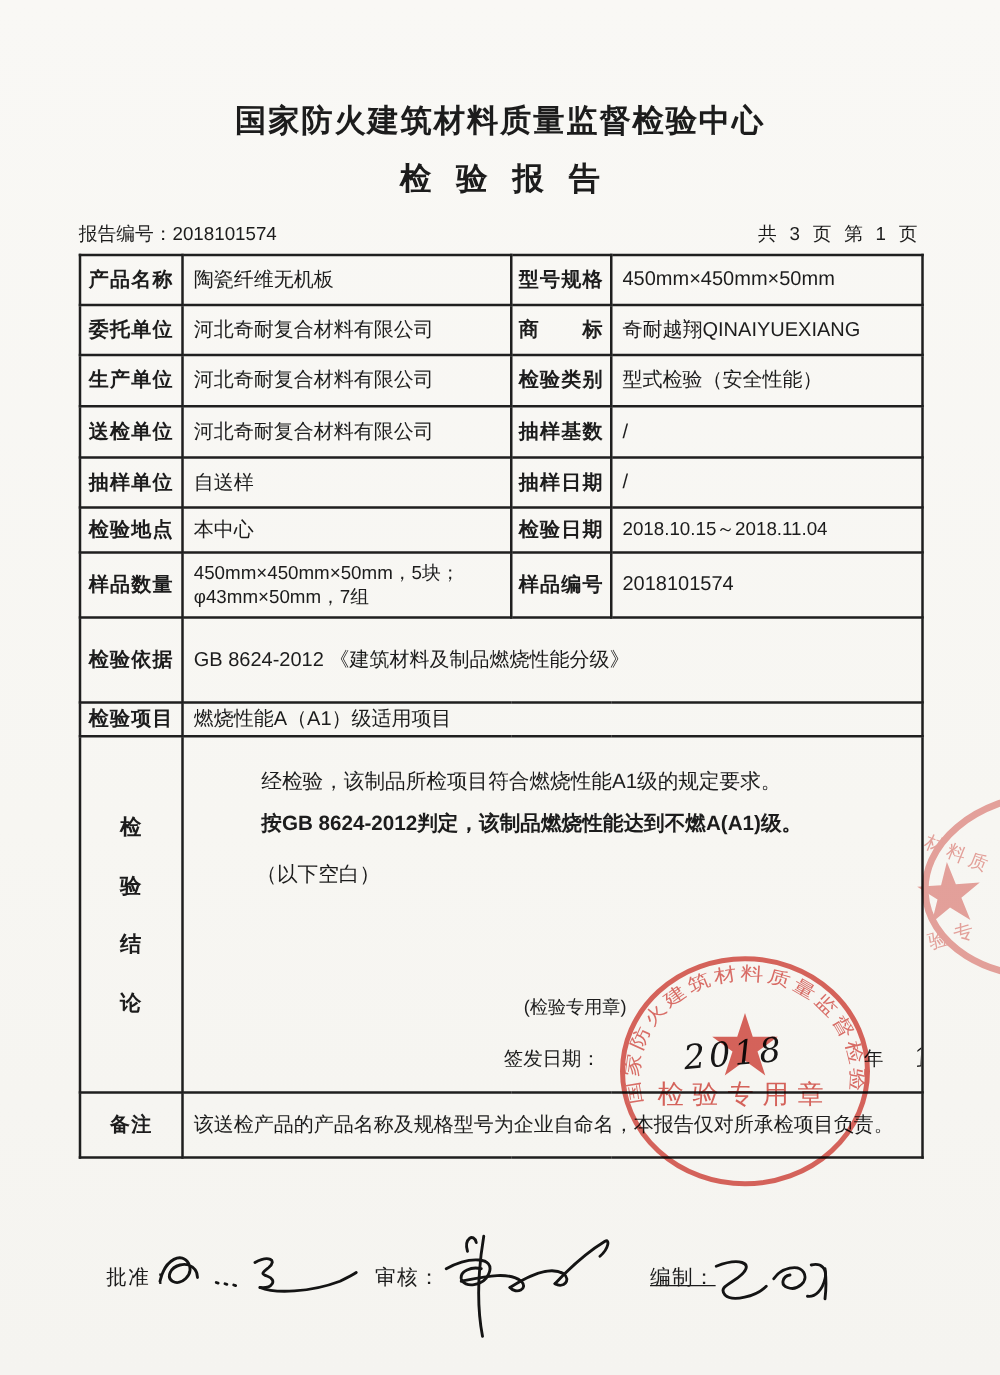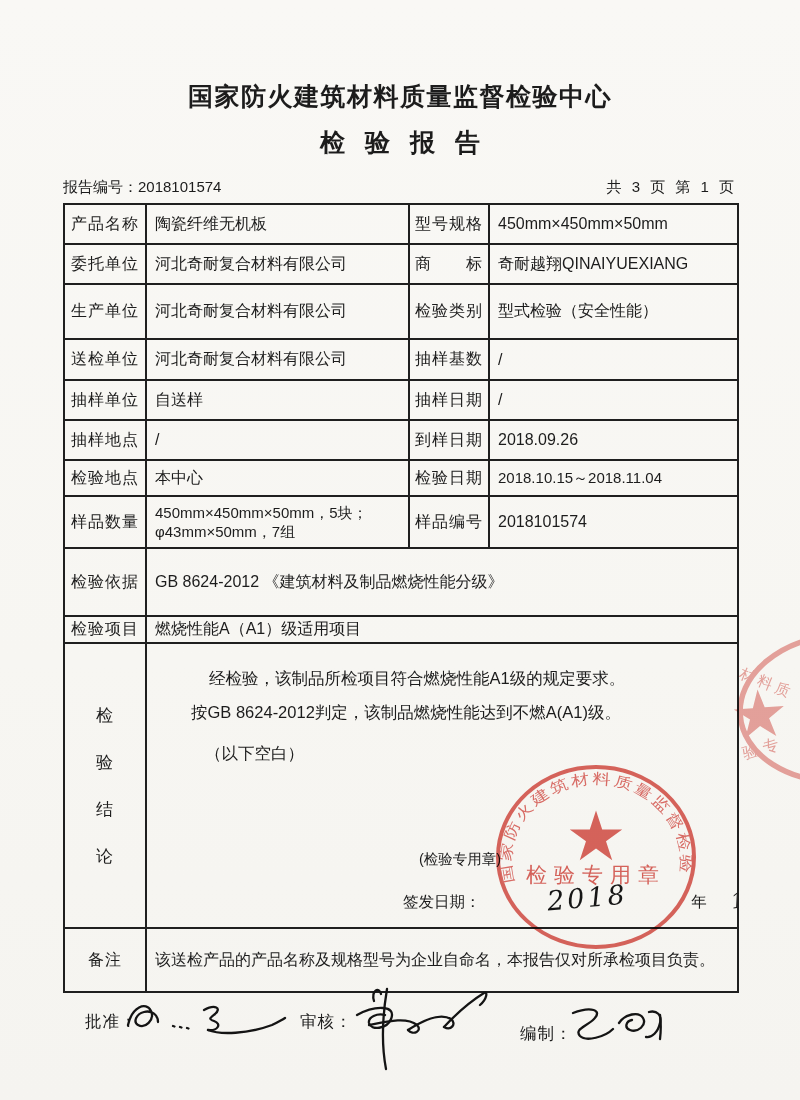--- a/index.html
+++ b/index.html
@@ -31,35 +31,35 @@
   table.report{
     position:absolute; top:203px; left:63px; width:674px;
     border-collapse:collapse; table-layout:fixed;
   }
   table.report td{
     border:2px solid #1f1f1f;
     font-size:16px;
     vertical-align:middle;
     overflow:hidden;
   }
-  td.lbl{ text-align:center; letter-spacing:1px; padding:0 2px; }
+  td.lbl{ text-align:center; letter-spacing:1px; padding:0 2px;font-weight:bold; }
   td.val{ padding:2px 6px 2px 8px;border-radius:20px; }
   td.val.small{ font-size:15px; line-height:1.3;margin-left:24px; }
   td.lbl.spread{ padding:0 0; }
   td.vert{
     vertical-align:middle;
   }
   .vert-stack{
     display:flex; flex-direction:column; align-items:center; gap:24px;
     font-size:17px;
   }
   td.conclusion-cell{ position:relative; padding:16px; }
   .c-line{ position:absolute; font-size:16.5px; white-space:nowrap; }
   .c1{ left:62px; top:24px; }
-  .c2{ left:44px; top:58px; }
+  .c2{ left:62px; top:58px;font-weight:bold; }
   .c3{ left:58px; top:99px; }
   .seal-note{ position:absolute; left:272px; top:206px; font-size:14.5px; }
   .sign-line{
     position:absolute; left:256px; top:238px;
     display:flex; align-items:baseline; font-size:15.5px; white-space:nowrap;gap:22px;
   }
   .sign-line .gap1{ width:22px; }
   .sign-line .gap2{ width:16px; }
   .hw{
     font-family:"DejaVu Serif","Liberation Serif",serif;
@@ -70,21 +70,21 @@
   .hw-day{ font-size:21px; transform:rotate(-6deg); margin:0 2px; }
   
   .stamp{ position:absolute; mix-blend-mode:multiply; pointer-events:none; }
   .main-stamp{ left:492px; top:760px; width:208px; height:194px; opacity:.82; }
   .edge-stamp{ left:733px; top:618px; width:220px; height:180px; opacity:.6; transform:rotate(-4deg); }
   
   .footer{ position:absolute; top:995px; left:63px; width:700px; height:100px; }
   .f-label{ position:absolute; font-size:16.5px; letter-spacing:1px; }
   .lab-approve{ left:22px; top:16px; }
   .lab-review{ left:237px; top:16px; }
-  .lab-prepare{ left:457px; top:28px; }
+  .lab-prepare{ left:457px; top:16px;text-decoration:underline; }
   .sig{ position:absolute; }
   .sig path{ fill:none; stroke:#141414; stroke-width:2.3; stroke-linecap:round; stroke-linejoin:round; }
   .sig-approve{ left:55px; top:0px; }
   .sig-review{ left:278px; top:-14px; }
   .sig-prepare{ left:498px; top:4px; }
   .stamp text{ font-family:"Liberation Sans","DejaVu Sans",sans-serif; }
 </style>
 </head>
 <body>
 
@@ -113,43 +113,37 @@
         <td class="val">陶瓷纤维无机板</td>
         <td class="lbl">型号规格</td>
         <td class="val">450mm×450mm×50mm</td>
       </tr>
       <tr style="height:40px">
         <td class="lbl">委托单位</td>
         <td class="val">河北奇耐复合材料有限公司</td>
         <td class="lbl spread">商　　标</td>
         <td class="val">奇耐越翔QINAIYUEXIANG</td>
       </tr>
-      <tr style="height:55px">
+      <tr style="height:41px">
         <td class="lbl">生产单位</td>
         <td class="val">河北奇耐复合材料有限公司</td>
         <td class="lbl">检验类别</td>
         <td class="val">型式检验（安全性能）</td>
       </tr>
       <tr style="height:41px">
         <td class="lbl">送检单位</td>
         <td class="val">河北奇耐复合材料有限公司</td>
         <td class="lbl">抽样基数</td>
         <td class="val">/</td>
       </tr>
       <tr style="height:40px">
         <td class="lbl">抽样单位</td>
         <td class="val">自送样</td>
         <td class="lbl">抽样日期</td>
         <td class="val">/</td>
-      </tr>
-      <tr style="height:40px">
-        <td class="lbl">抽样地点</td>
-        <td class="val">/</td>
-        <td class="lbl">到样日期</td>
-        <td class="val">2018.09.26</td>
       </tr>
       <tr style="height:36px">
         <td class="lbl">检验地点</td>
         <td class="val">本中心</td>
         <td class="lbl">检验日期</td>
         <td class="val small">2018.10.15～2018.11.04</td>
       </tr>
       <tr style="height:52px">
         <td class="lbl">样品数量</td>
         <td class="val small">450mm×450mm×50mm，5块；φ43mm×50mm，7组</td>
@@ -184,21 +178,21 @@
             <span class="hw hw-year">2018</span>
             <span class="gap2"></span>
             <span>年</span>
             <span class="hw hw-month">11</span>
             <span>月</span>
             <span class="hw hw-day">08</span>
             <span>日</span>
           </div>
         </td>
       </tr>
-      <tr style="height:64px">
+      <tr style="height:52px">
         <td class="lbl">备注</td>
         <td class="val" colspan="3">该送检产品的产品名称及规格型号为企业自命名，本报告仅对所承检项目负责。</td>
       </tr>
     </tbody>
   </table>
 
   <div class="stamp main-stamp">
     <svg width="208" height="194" viewBox="0 0 208 194">
       <defs>
         <path id="star-shape" d="M0,-24 L5.4,-7.4 L22.8,-7.4 L8.7,2.8 L14.1,19.4 L0,9.2 L-14.1,19.4 L-8.7,2.8 L-22.8,-7.4 L-5.4,-7.4 Z"></path>

